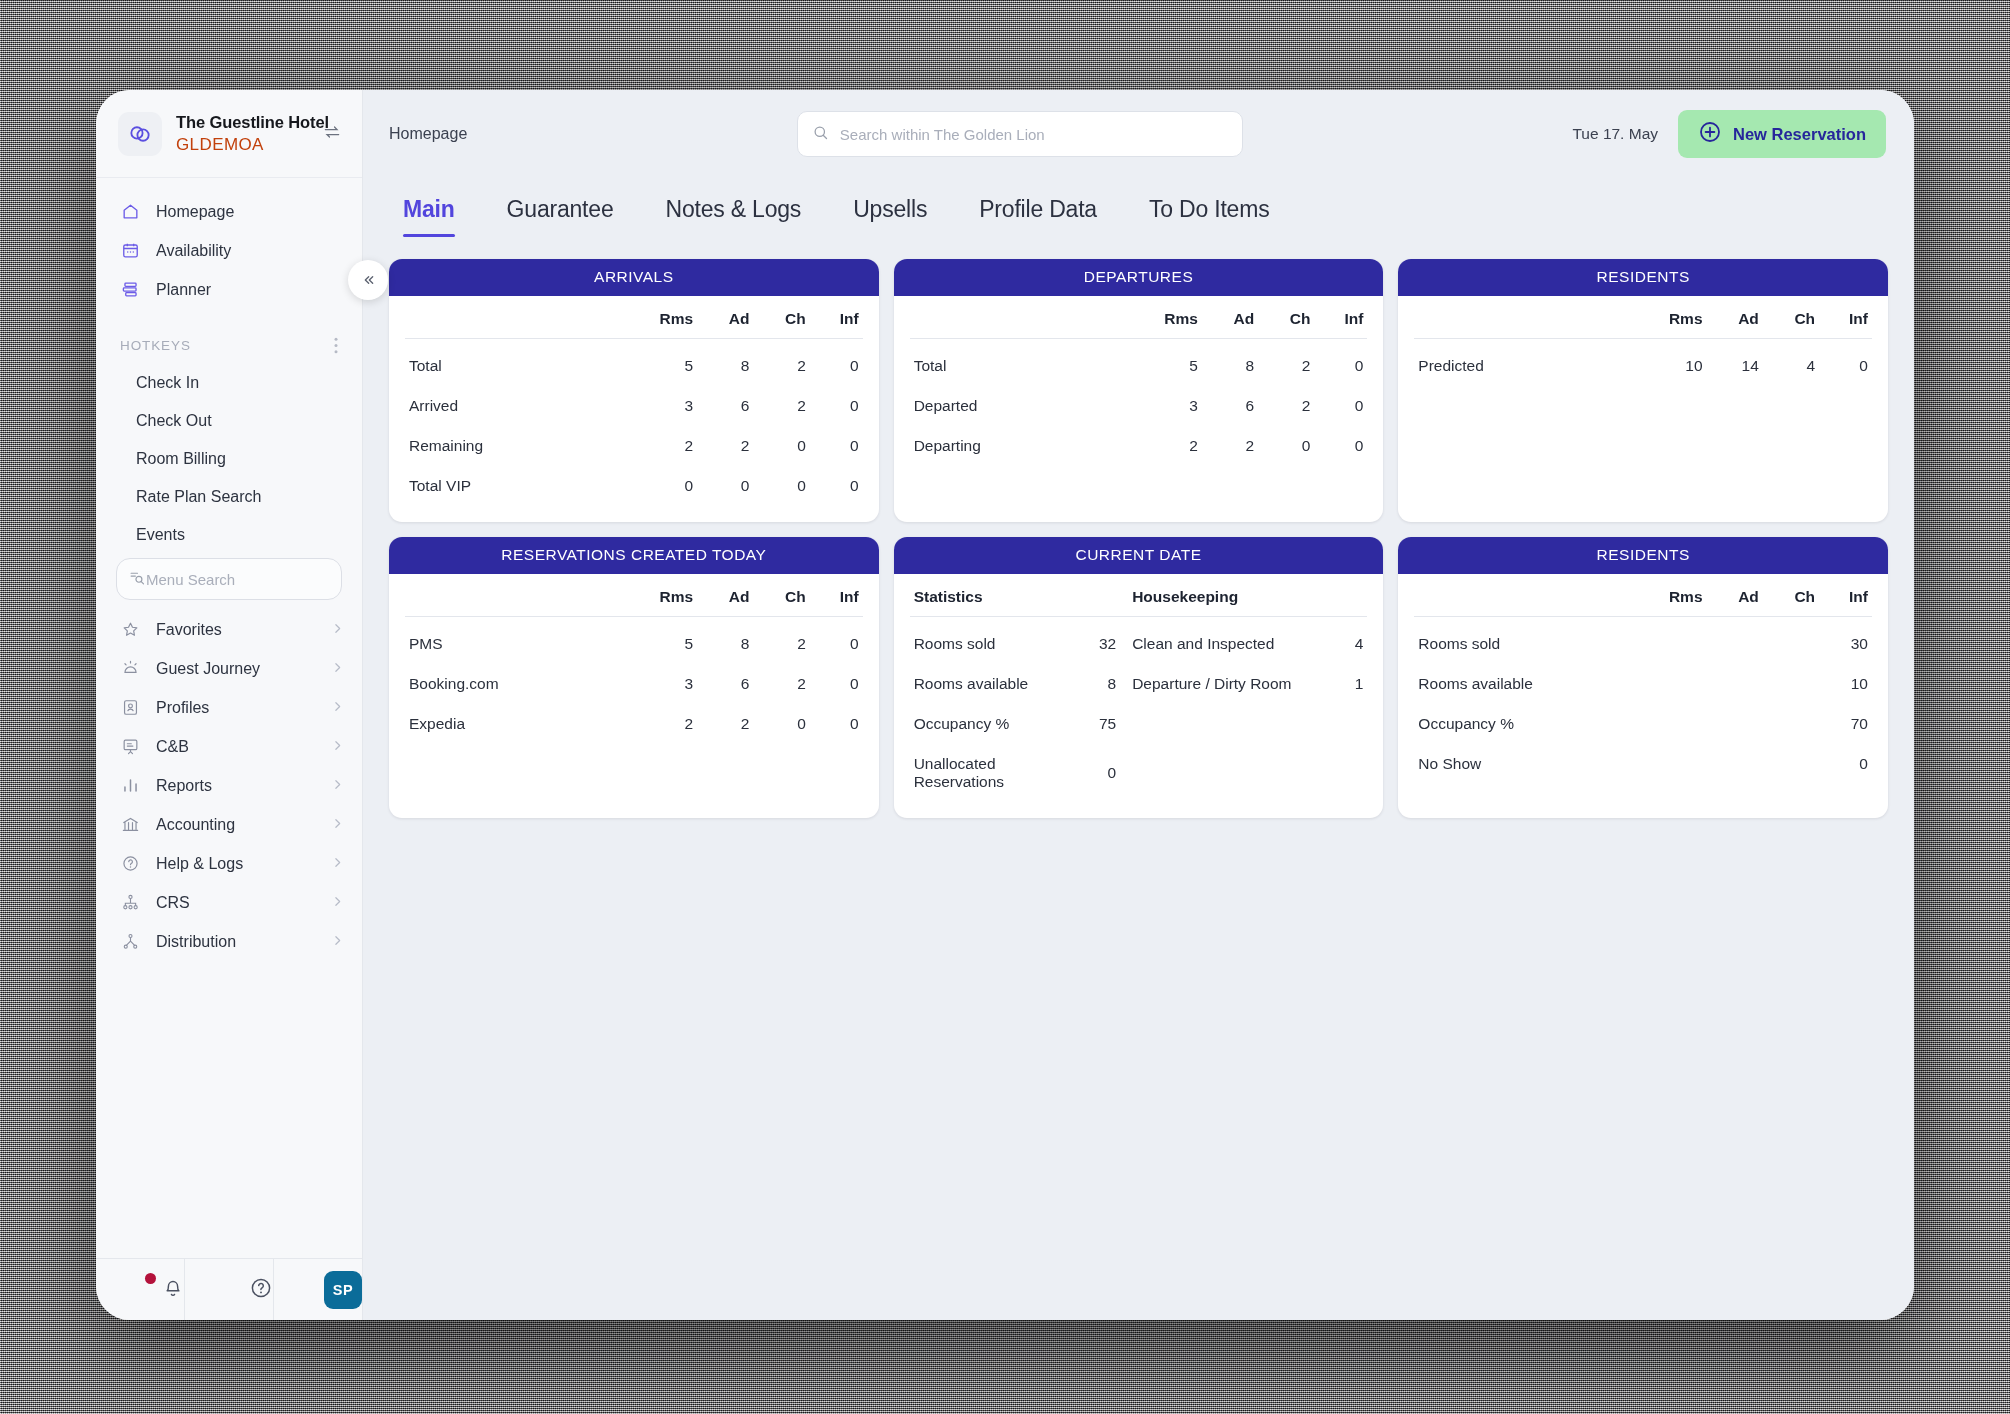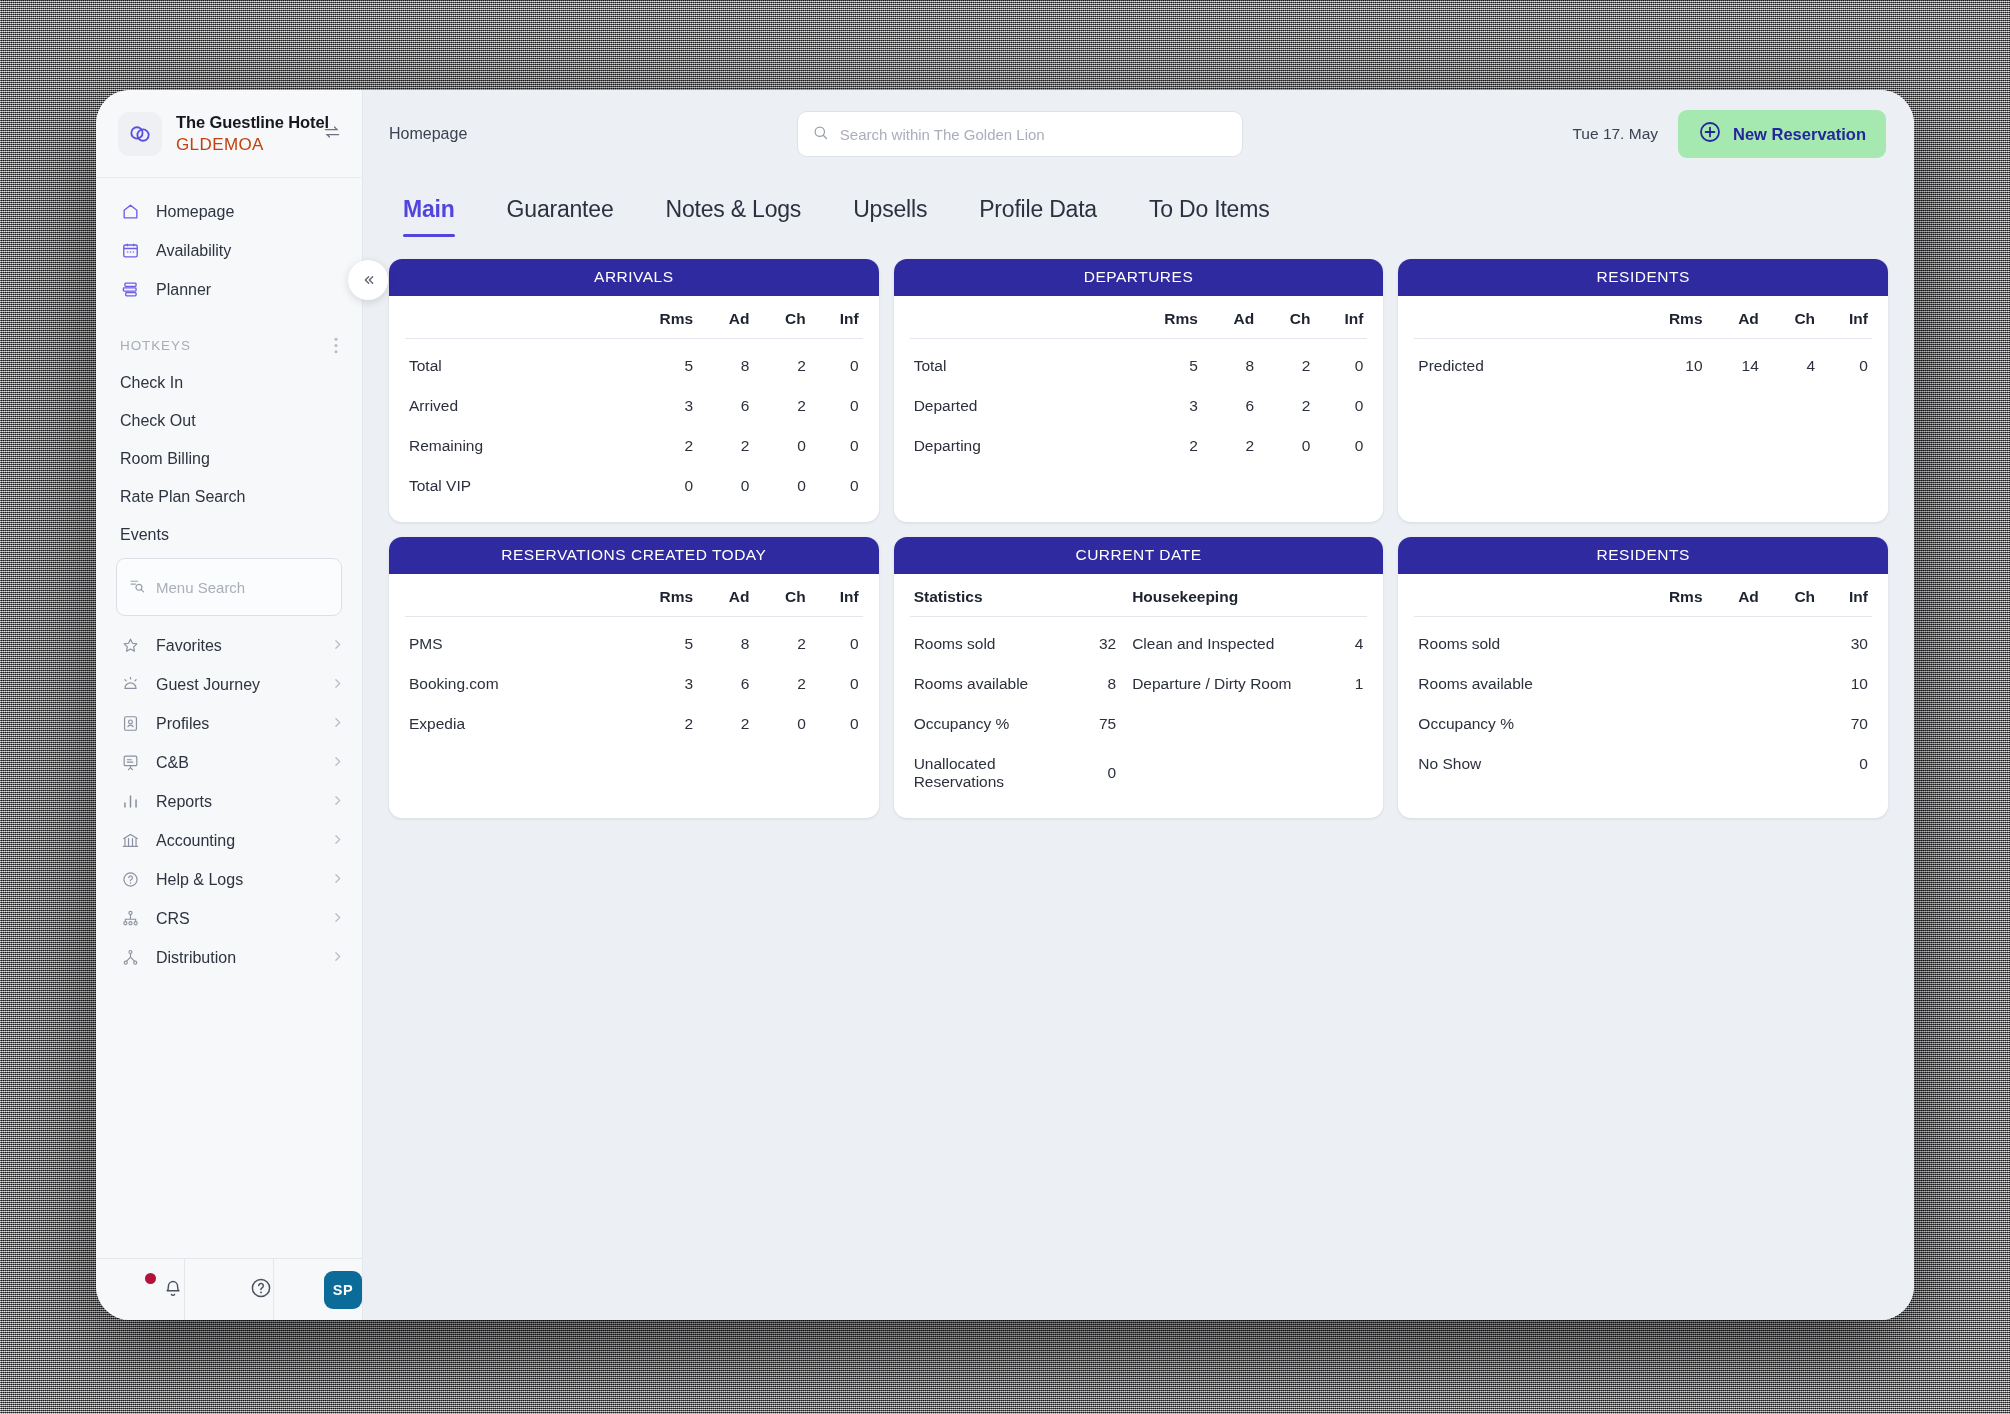--- a/index.html
+++ b/index.html
@@ -78,28 +78,28 @@
   .nav-item .ico { width: 21px; height: 21px; display: flex; align-items: center; justify-content: center; color: #6c5ce7; flex-shrink: 0; }
 
   .section-head {
     display: flex; align-items: center; justify-content: space-between;
     padding: 22px 24px 10px 24px;
     font-size: 13.5px; letter-spacing: .9px; color: #a7acb9; font-weight: 400;
   }
   .section-head .dots { color: #b6bac5; font-size: 16px; line-height: 8px; }
 
   .hotkey-item {
-    padding: 10px 24px;
+    padding: 10px 40px;
     font-size: 16px; color: #2d3340;
   }
 
   .menu-search-wrap { padding: 4px 20px 10px 20px; }
   .menu-search {
-    display: flex; align-items: center; gap: 10px;
-    height: 58px; border: 1px solid #dcdfe6; border-radius: 9px;
+    display: flex; align-items: center; 
+    height: 42px; border: 1px solid #dcdfe6; border-radius: 14px;
     background: #fbfcfd; padding: 0 12px;
   }
   .menu-search input {
     border: 0; outline: 0; background: transparent;
     font-family: "Liberation Sans", sans-serif; font-size: 15px; color: #3b4150;
     width: 100%;
   }
   .menu-search input::placeholder { color: #a9aeba; }
 
   .menu-item {

